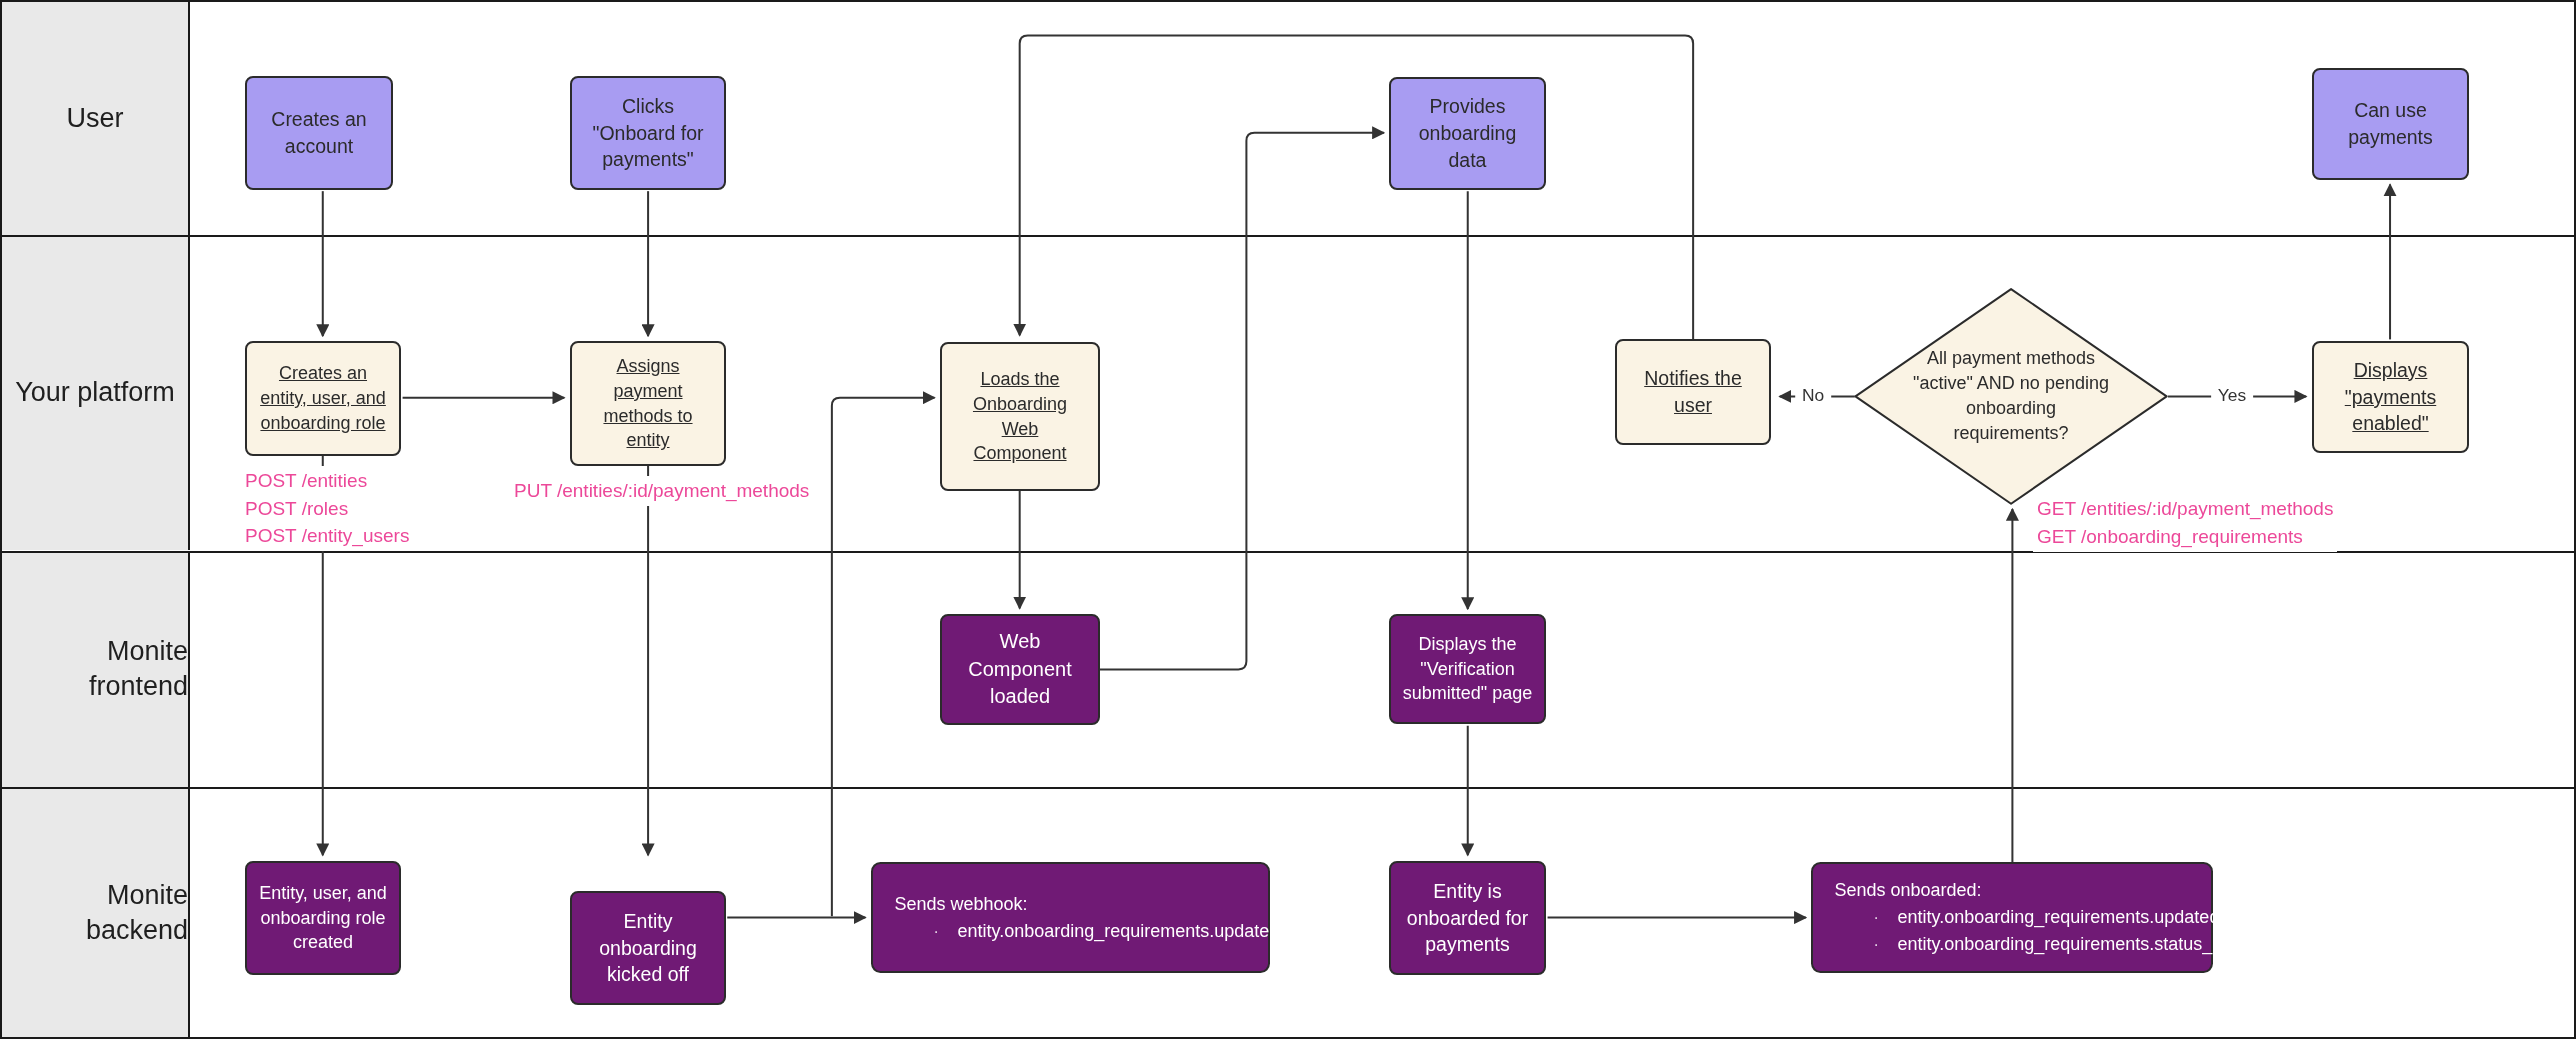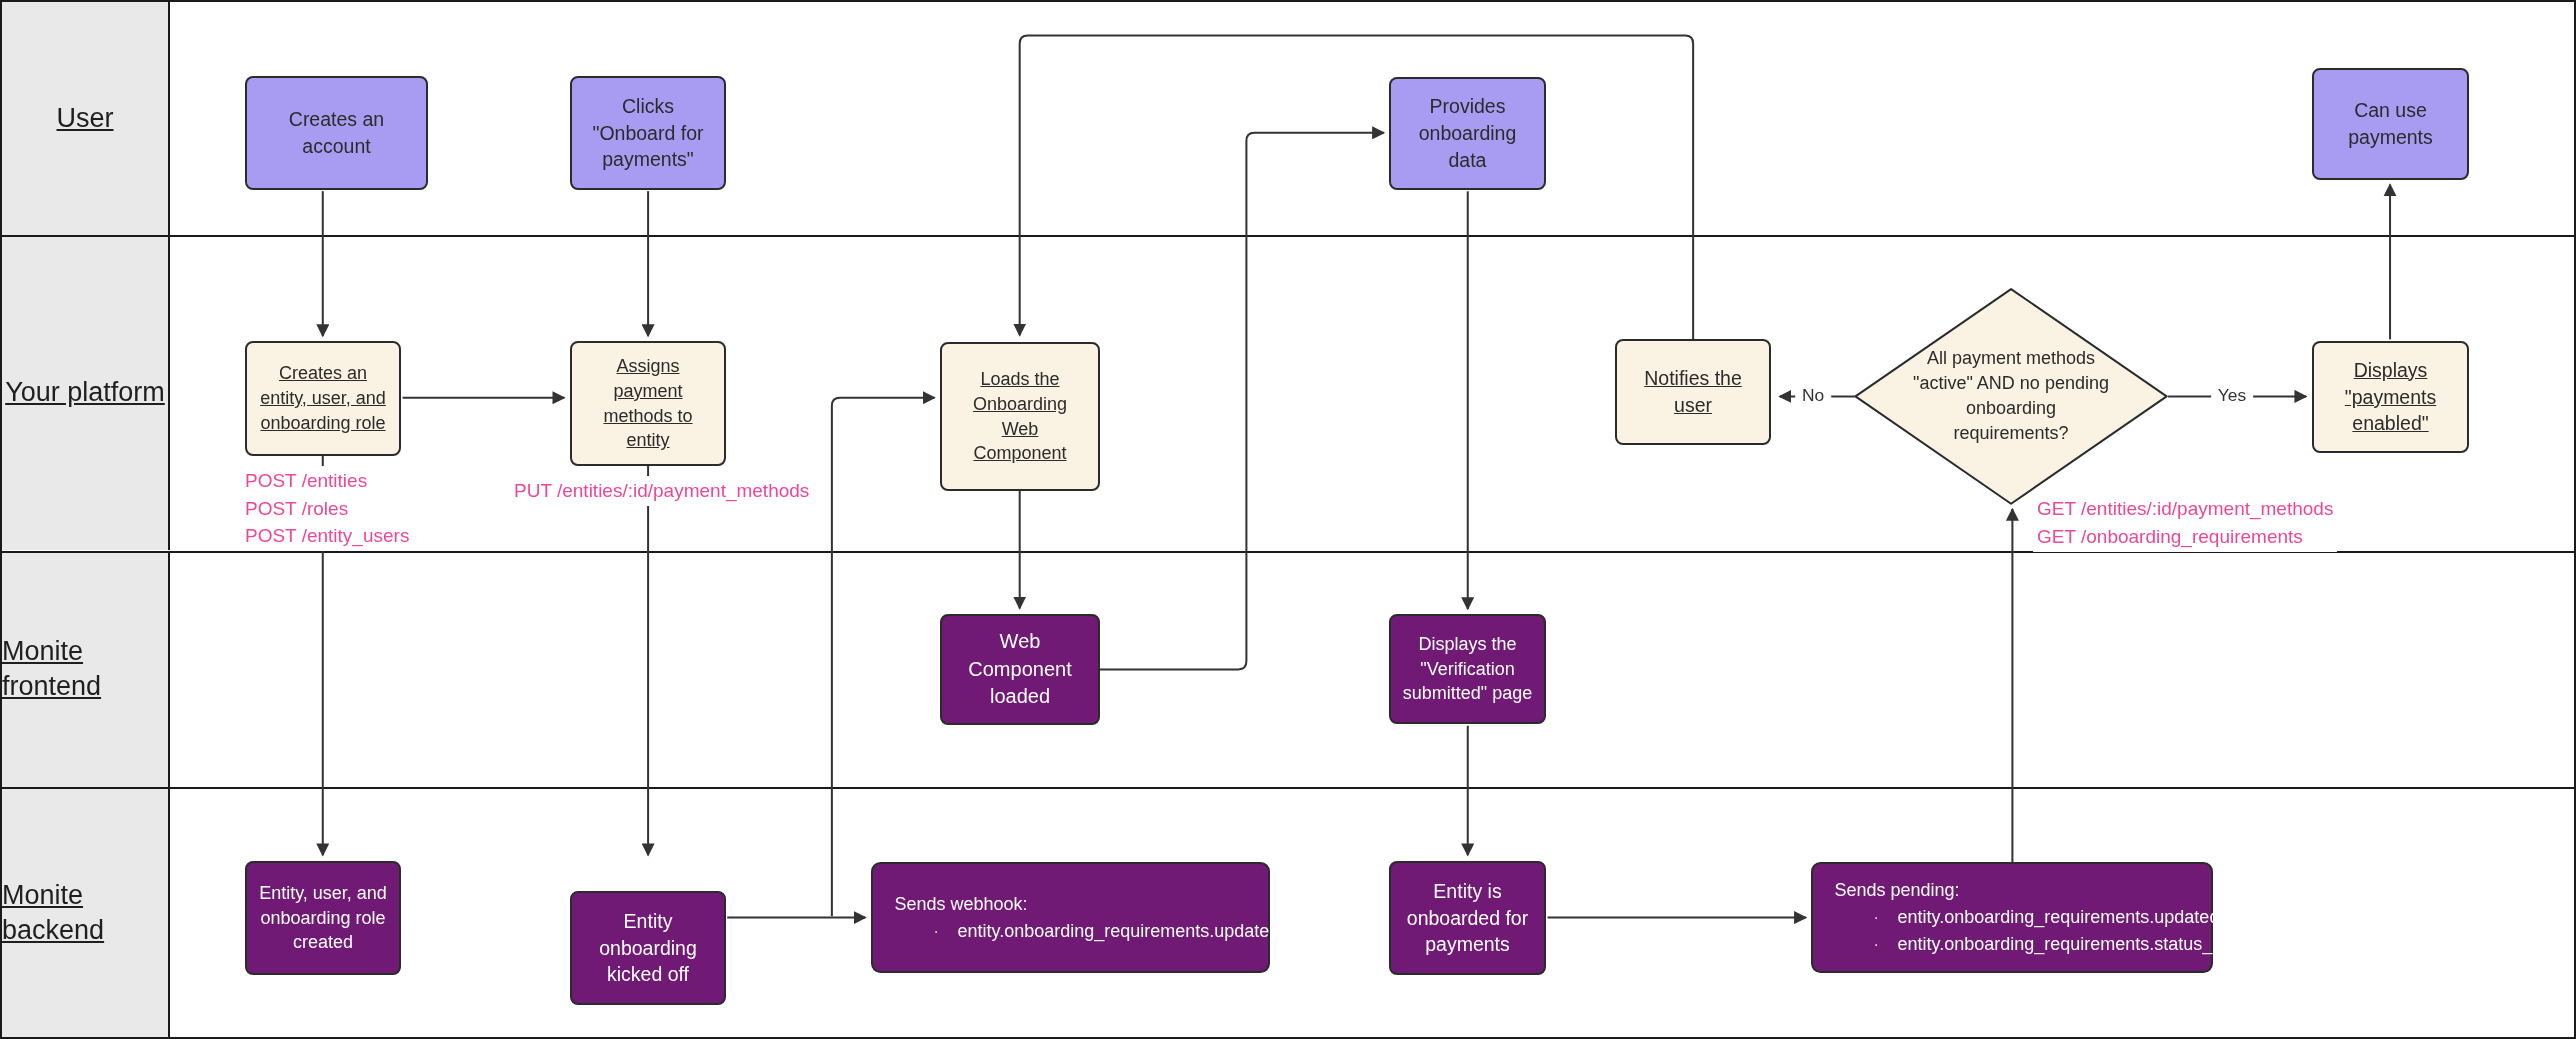--- a/index.html
+++ b/index.html
@@ -1,22 +1,22 @@
 <!DOCTYPE html>
 <html style="font-size:10.7px"><head>
 <meta charset="utf-8">
 <style>
   html,body{margin:0;padding:0;background:#ffffff;}
   .stage{position:relative;width:2576px;height:1039px;background:#ffffff;
          font-family:"Liberation Sans","DejaVu Sans",sans-serif;overflow:hidden;
          border:2px solid #1a1a1a;box-sizing:border-box;}
-  .lane-label{position:absolute;left:0;width:168px;background:#e9e9e9;
+  .lane-label{position:absolute;left:0;width:188px;background:#e9e9e9;
       border-right:2px solid #1a1a1a;box-sizing:border-box;
-      display:flex;align-items:center;justify-content:center;text-align:left;
-      font-size:27px;color:#1f1f1f;line-height:1.3;white-space:pre-line;text-decoration:underline;}
+      display:flex;align-items:center;justify-content:center;text-align:right;
+      font-size:27px;color:#1f1f1f;line-height:1.3;white-space:pre-line;}
   .lane-sep{position:absolute;left:0;width:2576px;height:2px;background:#1a1a1a;}
   svg.connectors{position:absolute;left:0;top:0;width:2576px;height:1039px;pointer-events:none;}
   .node{position:absolute;box-sizing:border-box;border:2px solid #2b2b2b;border-radius:8px;
       display:flex;align-items:center;justify-content:center;text-align:center;
       padding:6.7px 10.7px;font-size:19.5px;line-height:1.38;color:#2b2b2b;}
   .purple{background:#a89cf2;}
   .cream{background:#faf3e4;text-decoration:underline;}
   .blue{background:#701a75;color:#ffffff;}
   .wide{flex-direction:column;align-items:flex-start;justify-content:center;
       text-align:left;padding-left:21.5px;font-size:18px;line-height:1.5;border-radius:9.4px;}
@@ -64,21 +64,21 @@
       <path d="M2304 1365 L2689 1365" marker-end="url(#ah)"></path>
       <path d="M2997 1282 L2997 756" marker-end="url(#ah)"></path>
       <path d="M2762 588 L2650 588" marker-end="url(#ah)"></path>
       <path d="M2521 503 L2521 62 Q2521 50 2509 50 L1529 50 Q1517 50 1517 62 L1517 497" marker-end="url(#ah)"></path>
       <path d="M3229 588 L3435 588" marker-end="url(#ah)"></path>
       <path d="M3560 503 L3560 272" marker-end="url(#ah)"></path>
     </g>
     <polygon points="2995,428 3227,588 2995,748 2763,588" fill="#faf3e4" stroke="#2b2b2b" stroke-width="3" stroke-linejoin="round"></polygon>
   </svg>
 
-  <div class="node purple" style="left:243px;top:74px;width:183px;height:114px;">Creates an account</div>
+  <div class="node purple" style="left:243px;top:74px;width:148px;height:114px;">Creates an account</div>
   <div class="node purple" style="left:568px;top:74px;width:156px;height:114px;">Clicks "Onboard for payments"</div>
   <div class="node purple" style="left:1387px;top:75px;width:157px;height:113px;">Provides onboarding data</div>
   <div class="node purple" style="left:2310px;top:66px;width:157px;height:112px;">Can use payments</div>
 
   <div class="node cream" style="left:243px;top:339px;width:156px;height:115px;font-size:18px;">Creates an entity, user, and onboarding role</div>
   <div class="node cream" style="left:568px;top:339px;width:156px;height:125px;font-size:18px;">Assigns payment methods to entity</div>
   <div class="node cream" style="left:938px;top:340px;width:160px;height:149px;font-size:18px;">Loads the Onboarding Web Component</div>
   <div class="node cream" style="left:1613px;top:337px;width:156px;height:106px;">Notifies the user</div>
   <div class="node cream" style="left:2310px;top:339px;width:157px;height:112px;">Displays "payments enabled"</div>
   <div class="diamond-text" style="left:1905px;top:315px;width:208px;height:158px;">All payment methods "active" AND no pending onboarding requirements?</div>
@@ -90,21 +90,21 @@
   <div class="node blue" style="left:568px;top:859px;width:156px;height:114px;margin-top:30px;">Entity onboarding kicked off</div>
   <div class="node blue wide" style="left:869px;top:860px;width:399px;height:111px;">
     <div>Sends webhook:</div>
     <div class="wh-item">
         <span class="dot">·</span>
         <span>entity.onboarding_requirements.updated</span>
       </div>
   </div>
   <div class="node blue" style="left:1387px;top:859px;width:157px;height:114px;">Entity is onboarded for payments</div>
   <div class="node blue wide" style="left:1809px;top:860px;width:402px;height:111px;">
-    <div>Sends pending:</div>
+    <div>Sends onboarded:</div>
     <div class="wh-item">
         <span class="dot">·</span>
         <span>entity.onboarding_requirements.updated</span>
       </div>
     <div class="wh-item">
         <span class="dot">·</span>
         <span>entity.onboarding_requirements.status_updated</span>
       </div>
   </div>
 

